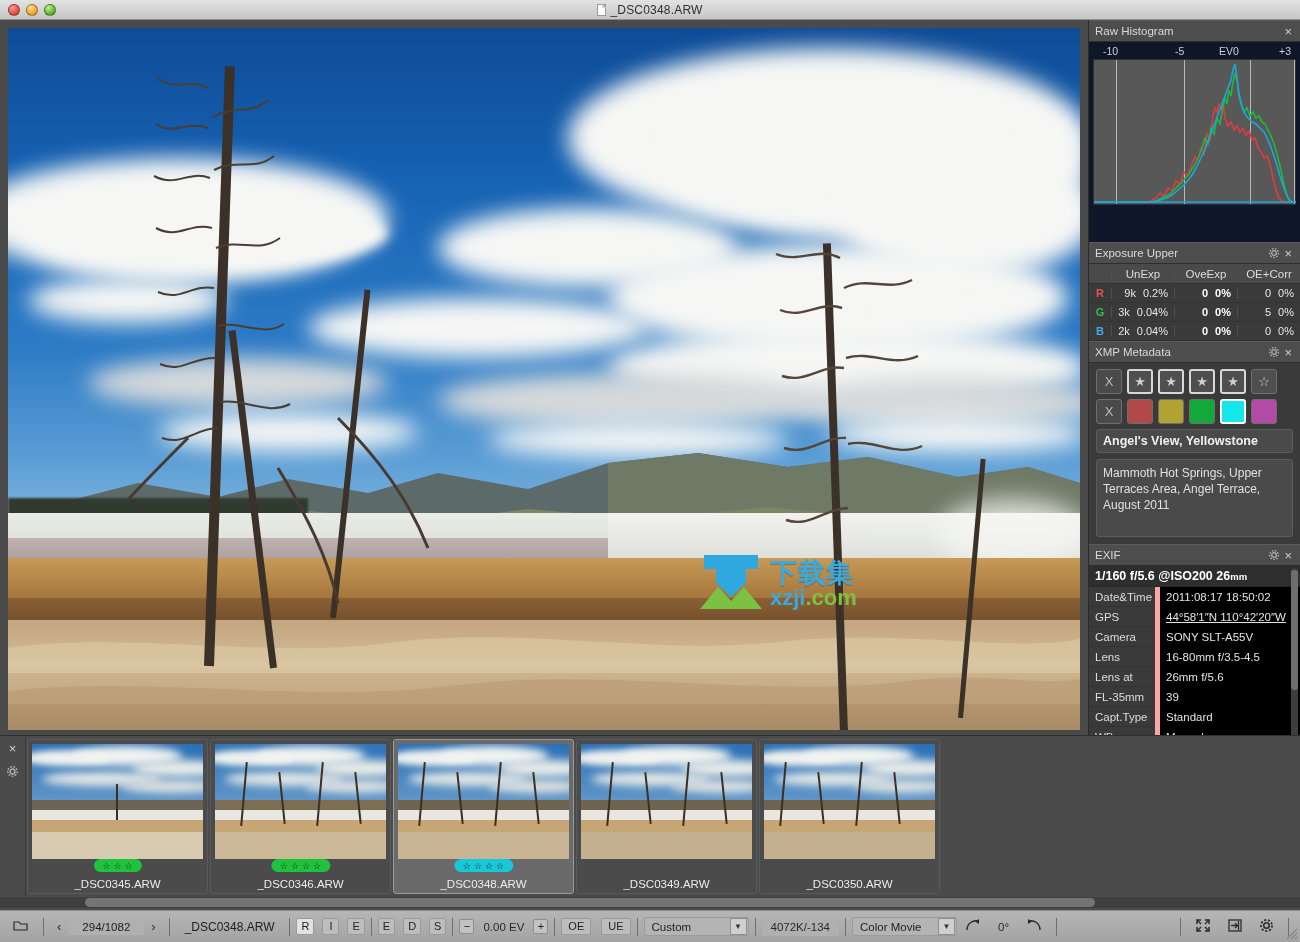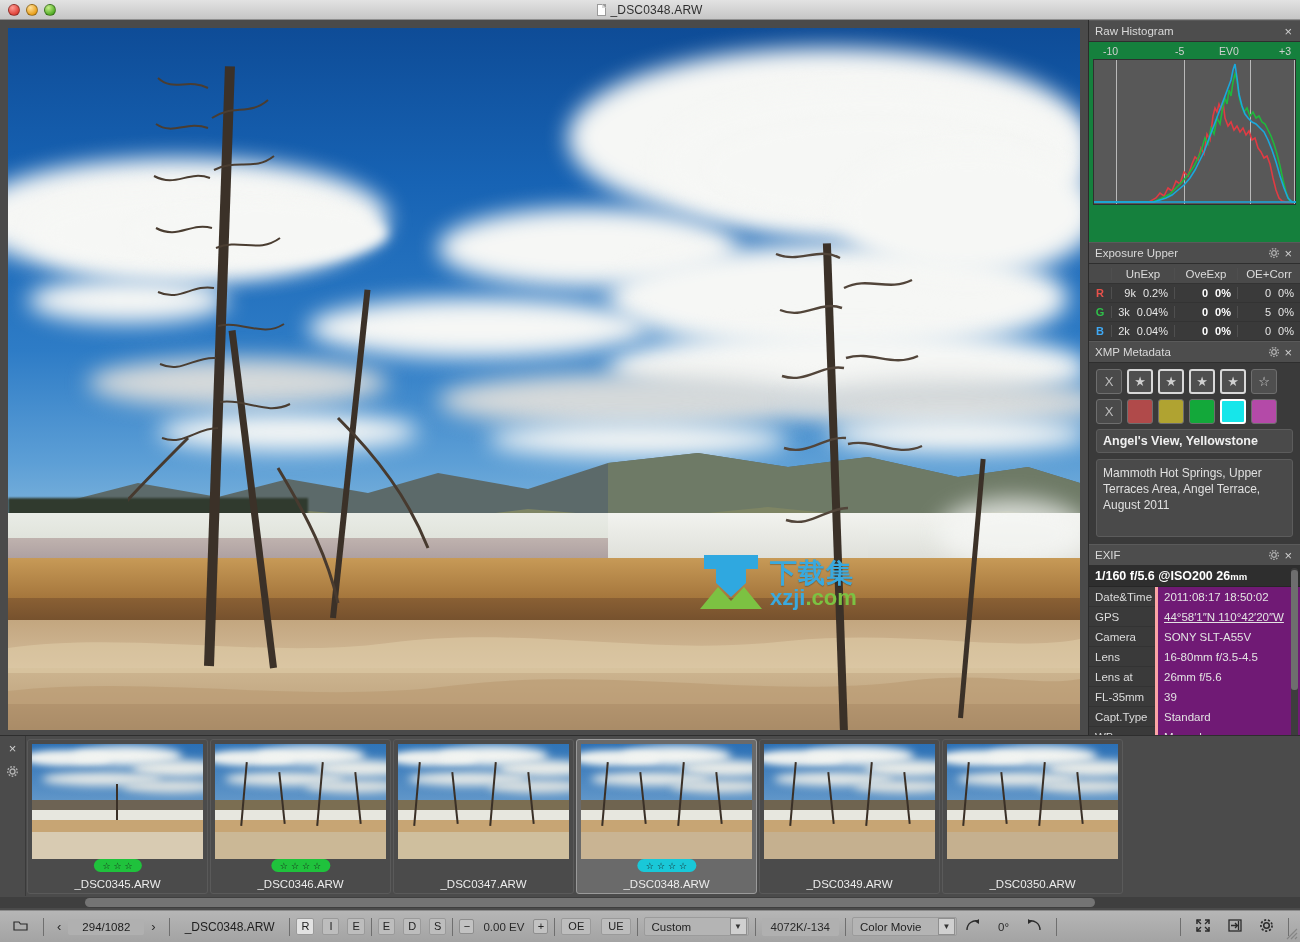--- a/index.html
+++ b/index.html
@@ -82,21 +82,21 @@
     display:flex; align-items:center; padding:0 6px;
     font-size:11.5px; color:#d9d9d9;
   }
   .panel-head .ttl{flex:1;}
   .ph-icon{ width:16px;height:16px; display:inline-flex;align-items:center;justify-content:center;
             opacity:.75; cursor:default;}
   .ph-icon svg{display:block;}
   .xbtn{ font-size:13px; line-height:1; color:#cfcfcf; padding:0 2px; }
 
   
-  #histo-body{ height:200px; background:#15803d; padding:3px 4px 0 4px; position:relative;}
+  #histo-body{ height:200px; background:#0f172a; padding:3px 4px 0 4px; position:relative;}
   #histo-labels{ position:relative; height:14px; font-size:10.5px; color:#d0d0d0; }
   #histo-labels span{ position:absolute; top:0; }
   #histo-plot{
     position:relative; height:146px; background:#585858;
     border:1px solid #2f2f2f;
   }
   #histo-plot .vline{ position:absolute; top:0; bottom:0; width:1px; background:#b9b9b9; }
   #histo-plot svg{ position:absolute; left:0; top:0; }
 
   
@@ -134,22 +134,22 @@
 
   
   #exif-body{ position:relative; }
   #exif-summary{
     background:#2e2e2e; color:#fff; font-weight:bold; font-size:12.5px;
     padding:3px 6px; border-bottom:1px solid #262626;
   }
   #exif-summary .sm{ font-size:9.5px; font-weight:bold;}
   .ex-row{ display:flex; height:20px; align-items:center; font-size:11.5px; border-bottom:1px solid #333;}
   .ex-k{ width:66px; padding-left:6px; color:#dcdcdc; }
-  .ex-v{ flex:1; padding-left:6px; color:#e3e3e3; background:#701a75; height:20px;
-         line-height:20px; border-left:3px solid #fca5a5; overflow:hidden; white-space:nowrap;}
+  .ex-v{ flex:1; padding-left:6px; color:#e3e3e3; background:#000000; height:20px;
+         line-height:20px; border-left:5px solid #fca5a5; overflow:hidden; white-space:nowrap;}
   .ex-v.ul{ text-decoration:underline; }
   #exif-scroll{
     position:absolute; right:2px; top:2px; width:7px; bottom:2px; background:#3d3d3d; border-radius:3px;
   }
   #exif-thumb{ position:absolute; left:0; top:2px; width:7px; height:120px; background:#6e6e6e; border-radius:3px;}
 
   
   #filmstrip{
     position:absolute; left:0; top:735px; width:1300px; height:175px;
     background:#4b4b4b; border-top:1px solid #2e2e2e;
@@ -550,39 +550,20 @@
           <div style="position:absolute;left:142px;top:28px;width:2px;height:52px;background:#3a3027;transform:rotate(-6deg);"></div>
         </div>
         <div class="rating green">
           <span>☆</span>
           <span>☆</span>
           <span>☆</span>
           <span>☆</span>
         </div>
         <div class="cap">_DSC0346.ARW</div>
       </div>
-      <div class="thumb">
-        <div class="pic">
-          <div style="position:absolute;inset:0;background:linear-gradient(#2f74b8 0%, #5f95c8 48%, #9ab7cf 62%);"></div>
-          <div style="position:absolute;left:-10px;top:6px;width:90px;height:16px;background:#eef1ef;border-radius:50%;filter:blur(3px);"></div>
-          <div style="position:absolute;left:40px;top:2px;width:110px;height:20px;background:#f2f4f1;border-radius:50%;filter:blur(4px);"></div>
-          <div style="position:absolute;left:100px;top:16px;width:95px;height:17px;background:#e8ebe8;border-radius:50%;filter:blur(4px);"></div>
-          <div style="position:absolute;left:10px;top:28px;width:120px;height:14px;background:#e4e8e6;border-radius:50%;filter:blur(4px);"></div>
-          <div style="position:absolute;left:90px;top:36px;width:100px;height:13px;background:#dfe3e1;border-radius:50%;filter:blur(4px);"></div>
-          <div style="position:absolute;left:0;top:56px;width:171px;height:14px;background:#7b6e52;"></div>
-          <div style="position:absolute;left:0;top:66px;width:171px;height:12px;background:#e7e7df;"></div>
-          <div style="position:absolute;left:0;top:76px;width:171px;height:14px;background:#c7a574;"></div>
-          <div style="position:absolute;left:0;top:88px;width:171px;height:27px;background:#cfbf9e;"></div>
-          <div style="position:absolute;left:18px;top:18px;width:2px;height:64px;background:#3a3027;transform:rotate(5deg);"></div>
-          <div style="position:absolute;left:56px;top:28px;width:2px;height:52px;background:#3a3027;transform:rotate(-6deg);"></div>
-          <div style="position:absolute;left:94px;top:18px;width:2px;height:64px;background:#3a3027;transform:rotate(5deg);"></div>
-          <div style="position:absolute;left:132px;top:28px;width:2px;height:52px;background:#3a3027;transform:rotate(-6deg);"></div>
-        </div>
-        <div class="cap">_DSC0347.ARW</div>
-      </div>
       <div class="thumb sel">
         <div class="pic">
           <div style="position:absolute;inset:0;background:linear-gradient(#2b70b6 0%, #5f95c8 48%, #9ab7cf 62%);"></div>
           <div style="position:absolute;left:-10px;top:6px;width:90px;height:16px;background:#eef1ef;border-radius:50%;filter:blur(3px);"></div>
           <div style="position:absolute;left:40px;top:2px;width:110px;height:20px;background:#f2f4f1;border-radius:50%;filter:blur(4px);"></div>
           <div style="position:absolute;left:100px;top:16px;width:95px;height:17px;background:#e8ebe8;border-radius:50%;filter:blur(4px);"></div>
           <div style="position:absolute;left:10px;top:28px;width:120px;height:14px;background:#e4e8e6;border-radius:50%;filter:blur(4px);"></div>
           <div style="position:absolute;left:90px;top:36px;width:100px;height:13px;background:#dfe3e1;border-radius:50%;filter:blur(4px);"></div>
           <div style="position:absolute;left:0;top:56px;width:171px;height:14px;background:#6f6450;"></div>
           <div style="position:absolute;left:0;top:66px;width:171px;height:12px;background:#e7e7df;"></div>

